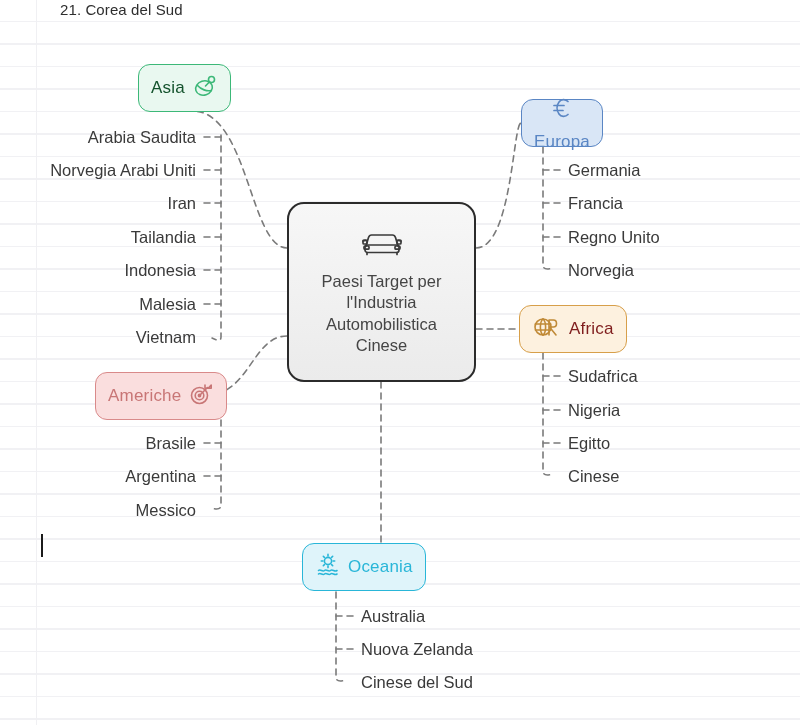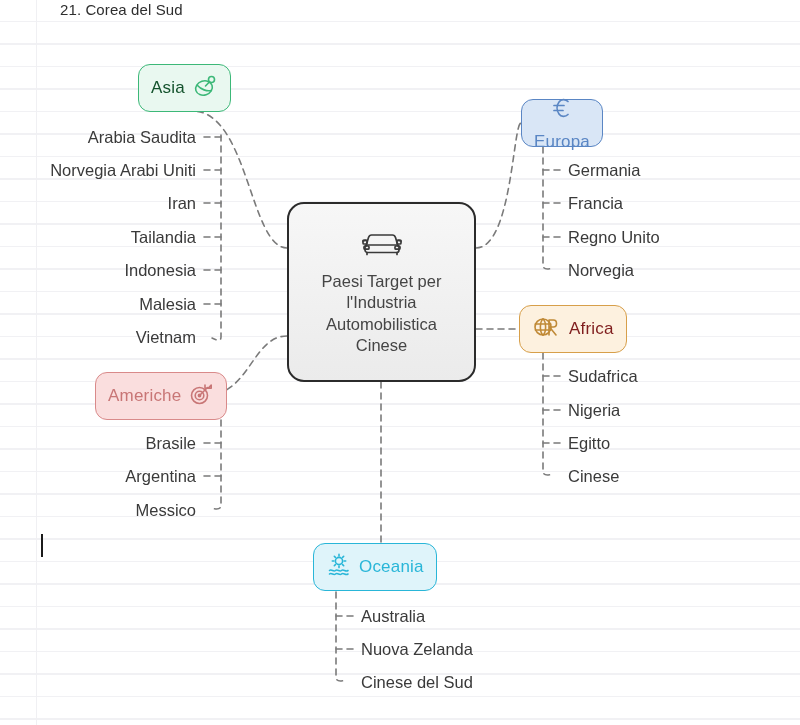--- a/index.html
+++ b/index.html
@@ -237,21 +237,21 @@
         <circle cx="11.5" cy="14.5" r="8"></circle>
         <circle cx="11.5" cy="14.5" r="4.3"></circle>
         <circle cx="11.5" cy="14.5" r="1.1" fill="#c87676"></circle>
         <path d="M11.5 14.5 L19.5 6.5"></path>
         <path d="M17 4 L17 7.2 L20.2 7.2"></path>
         <path d="M20.2 7.2 L23.2 7.2 L23.2 4 Z"></path>
       </svg>
     </span>
   </div>
 
-  <div class="branch-node br-oceania" style="left:313px; top:543px;">
+  <div class="branch-node br-oceania" style="left:302px; top:543px;">
     <span>
       <svg width="26" height="26" viewBox="0 0 26 26" fill="none" stroke="#29b6d8" stroke-width="1.6" stroke-linecap="round" stroke-linejoin="round">
         <circle cx="13" cy="9" r="3.6"></circle>
         <path d="M13 2.4 L13 4 M13 14 L13 15.6 M6.3 9 L7.9 9 M18.1 9 L19.7 9
                  M8.3 4.3 L9.4 5.4 M16.6 12.6 L17.7 13.7
                  M17.7 4.3 L16.6 5.4 M9.4 12.6 L8.3 13.7"></path>
         <path d="M3.5 18.5 C5.5 16.8 7.5 20.2 9.5 18.5 C11.5 16.8 13.5 20.2 15.5 18.5
                  C17.5 16.8 19.5 20.2 22 18.5"></path>
         <path d="M3.5 22 C5.5 20.3 7.5 23.7 9.5 22 C11.5 20.3 13.5 23.7 15.5 22
                  C17.5 20.3 19.5 23.7 22 22"></path>

